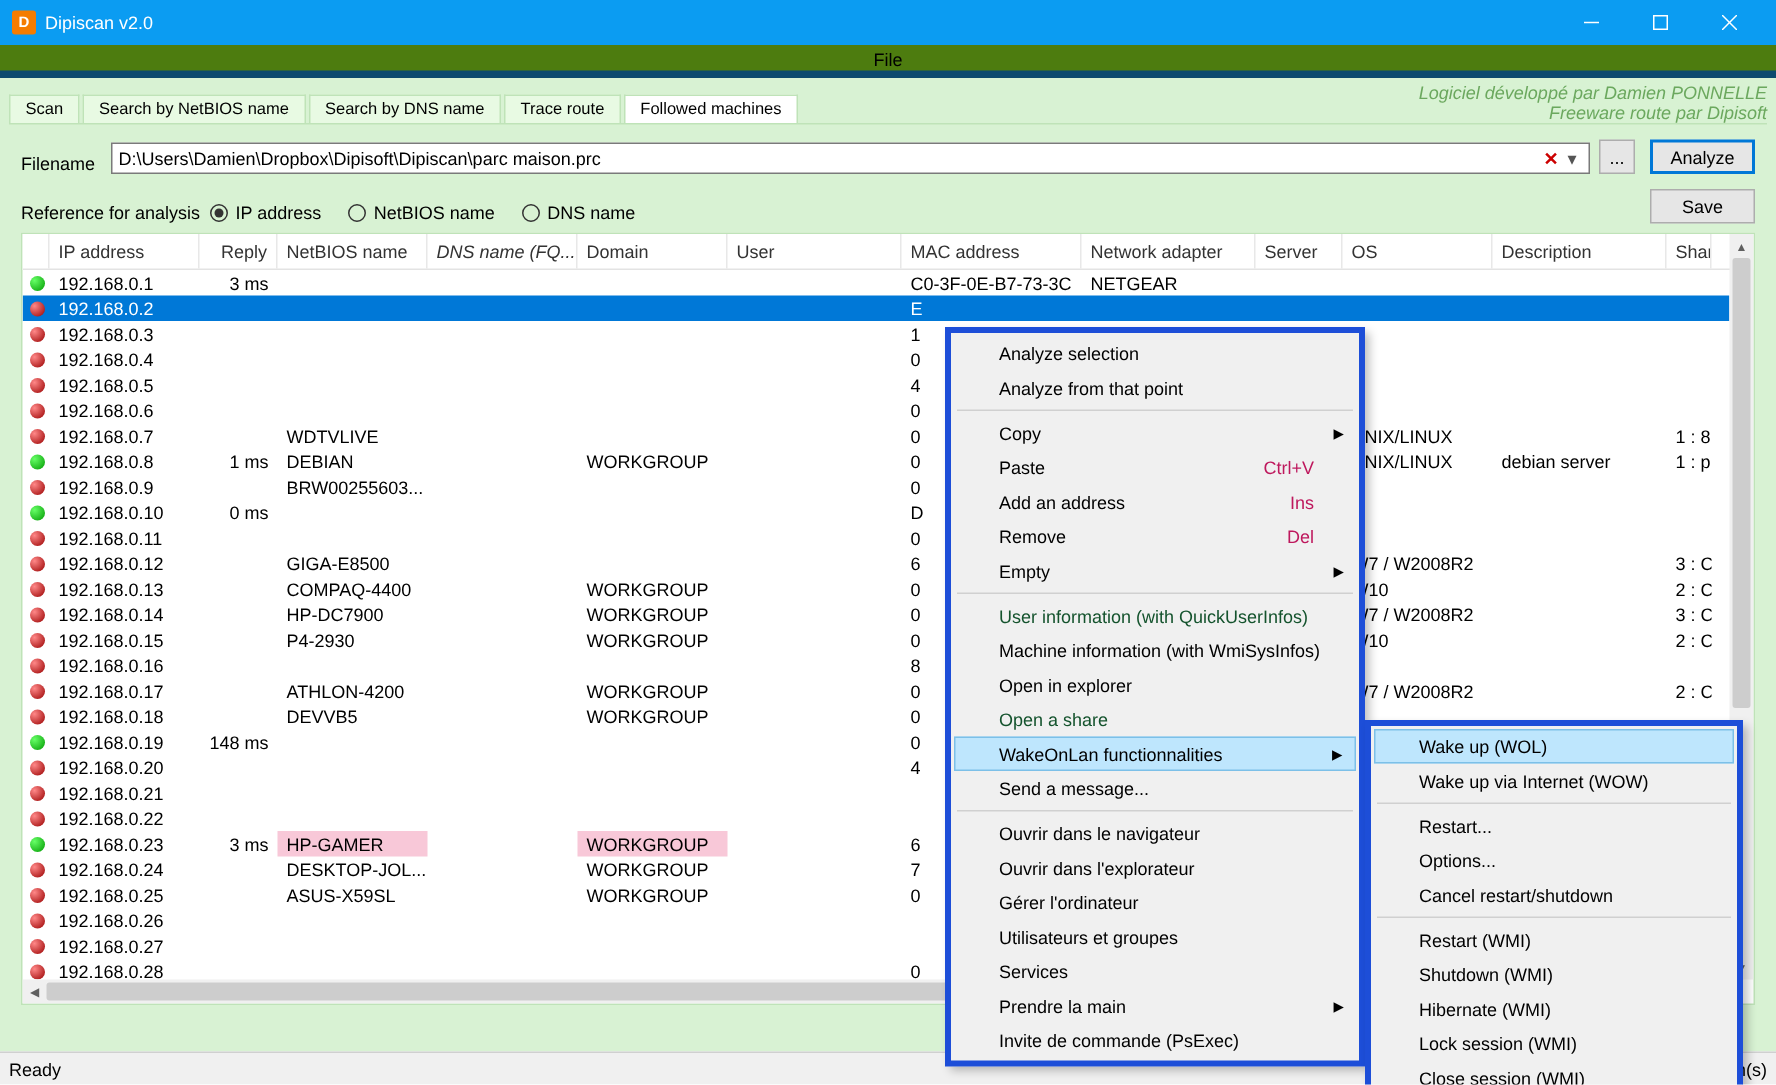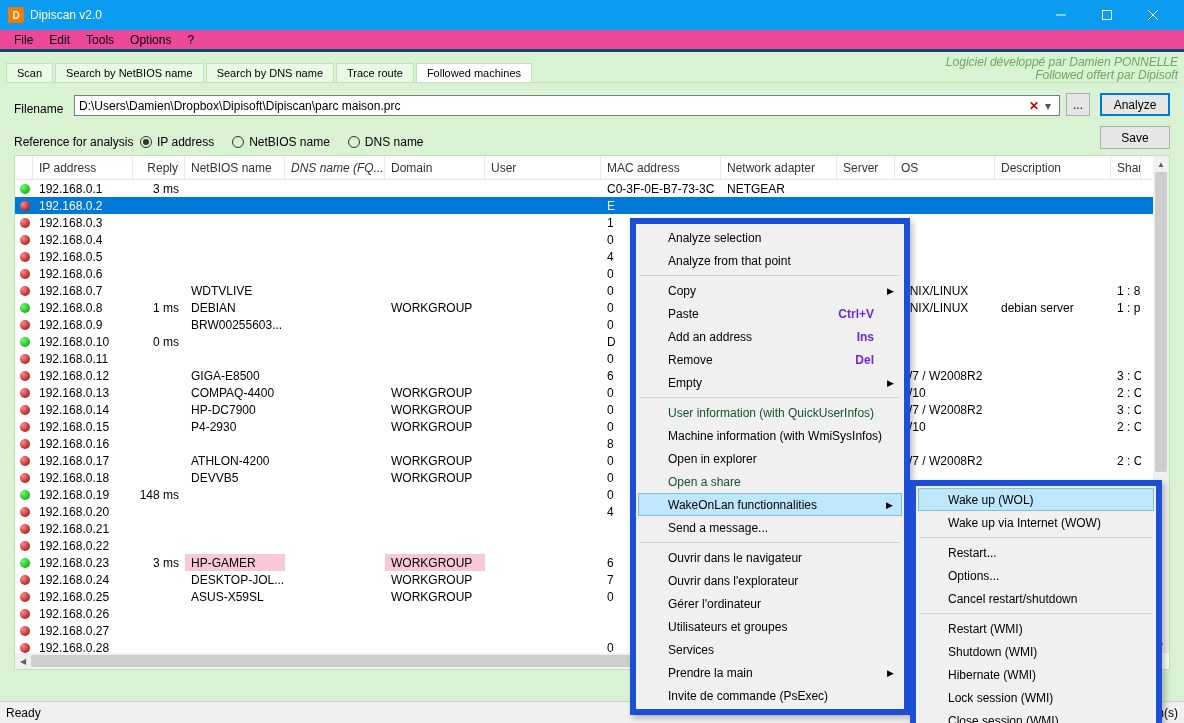--- a/index.html
+++ b/index.html
@@ -7,21 +7,21 @@
 
   
   .titlebar { height: 30px; background: #0b9cf2; color: #fff; display: flex; align-items: center; padding: 0 8px; }
   .titlebar .icon { width: 16px; height: 16px; background: #f57c00; border-radius: 2px; margin-right: 6px; display: flex; align-items: center; justify-content: center; font-size: 10px; font-weight: bold; }
   .titlebar .title { flex: 1; }
   .titlebar .win-btns { display: flex; gap: 0; }
   .titlebar .win-btn { width: 46px; height: 30px; display: flex; align-items: center; justify-content: center; cursor: pointer; }
   .titlebar .win-btn svg { width: 10px; height: 10px; }
 
   
-  .menubar { height: 22px; background: #ec4899; display: flex; align-items: center; padding: 0 6px; border-bottom: 3px solid #0c4a6e; }
+  .menubar { height: 22px; background: #4d7c0f; display: flex; align-items: center; padding: 0 6px; border-bottom: 5px solid #0c4a6e; flex-direction: column; }
   .menubar .menu-item { padding: 3px 8px; cursor: pointer; }
 
   
   .client { position: absolute; top: 52px; left: 0; right: 0; bottom: 22px; background: #d8f2d3; padding: 6px; }
 
   
   .tabs-row { display: flex; align-items: flex-end; height: 24px; }
   .tab { background: #e8fae3; border: 1px solid #bfe3b8; border-bottom: none; padding: 3px 10px; margin-right: 2px; cursor: pointer; font-size: 11px; }
   .tab.active { background: #fff; border-color: #bfe3b8; position: relative; z-index: 2; }
   .credits { margin-left: auto; text-align: right; font-size: 10px; font-style: italic; color: #6ba85e; line-height: 1.1; }
@@ -73,25 +73,25 @@
   .c-srv { width: 58px; }
   .c-os { width: 100px; }
   .c-desc { width: 116px; }
   .c-sha { width: 30px; }
 
   
   .statusbar { position: absolute; left: 0; right: 0; bottom: 0; height: 22px; background: #f0f0f0; border-top: 1px solid #d0d0d0; display: flex; align-items: center; padding: 0 6px; }
   .statusbar .right { margin-left: auto; }
 
   
-  .ctxmenu { position: absolute; background: #f0f0f0; border: 6px solid #1d4ed8; box-shadow: 3px 3px 6px rgba(0,0,0,0.25); padding: 2px; z-index: 100; }
+  .ctxmenu { position: absolute; background: #f0f0f0; border: 4px solid #1d4ed8; box-shadow: 3px 3px 6px rgba(0,0,0,0.25); padding: 2px; z-index: 100; }
   .ctxmenu .item { height: 23px; display: flex; align-items: center; padding: 0 28px 0 30px; cursor: pointer; position: relative; white-space: nowrap; }
   .ctxmenu .item:hover, .ctxmenu .item.hl { background: #bee6fd; border: 1px solid #7cc0e8; padding: 0 27px 0 29px; }
   .ctxmenu .item.disabled { color: #14532d; cursor: default; }
-  .ctxmenu .item .sc { position: absolute; right: 28px; color: #6d28d9; font-weight: bold; }
+  .ctxmenu .item .sc { position: absolute; right: 28px; color: #be185d; }
   .ctxmenu .item .arr { position: absolute; right: 8px; font-size: 9px; }
   .ctxmenu .sep { height: 1px; background: #d0d0d0; margin: 3px 2px; }
 </style>
 </head>
 <body>
 
 <div class="titlebar">
   <div class="icon">D</div>
   <div class="title">Dipiscan v2.0</div>
   <div class="win-btns">
@@ -125,21 +125,21 @@
 <div class="client">
 
   <div class="tabs-row">
     <div class="tab">Scan</div>
     <div class="tab">Search by NetBIOS name</div>
     <div class="tab">Search by DNS name</div>
     <div class="tab">Trace route</div>
     <div class="tab active">Followed machines</div>
     <div class="credits">
       <div>Logiciel développé par Damien PONNELLE</div>
-      <div>Followed offert par Dipisoft</div>
+      <div>Freeware route par Dipisoft</div>
     </div>
   </div>
 
   <div class="panel">
     <div class="row">
       <label class="lbl">Filename</label>
       <div class="text-input" style="flex:1">
         <span class="val">D:\Users\Damien\Dropbox\Dipisoft\Dipiscan\parc maison.prc</span>
         <span class="clear">✕</span>
         <span class="dd">▾</span>

